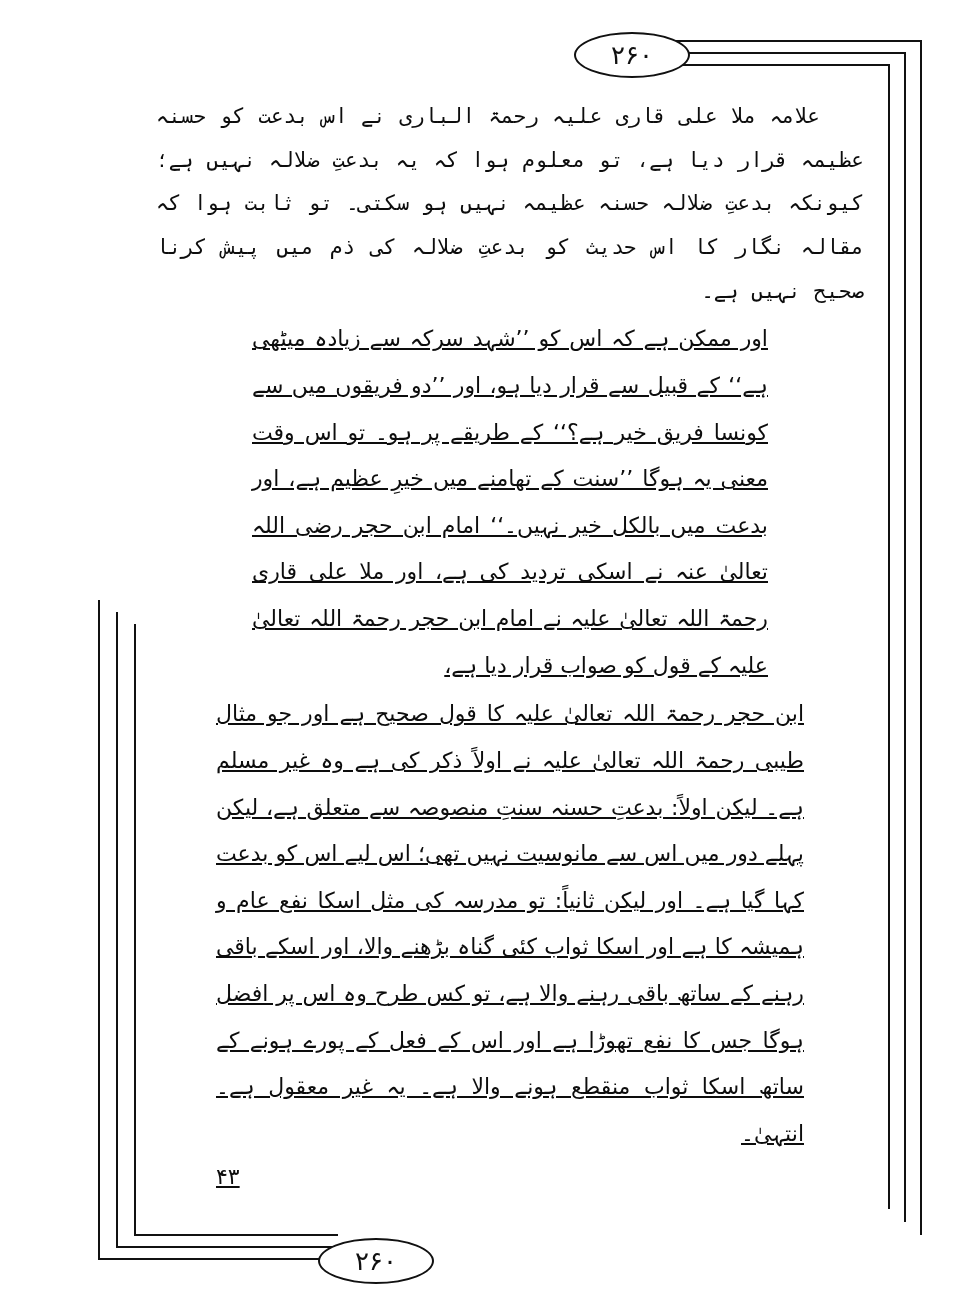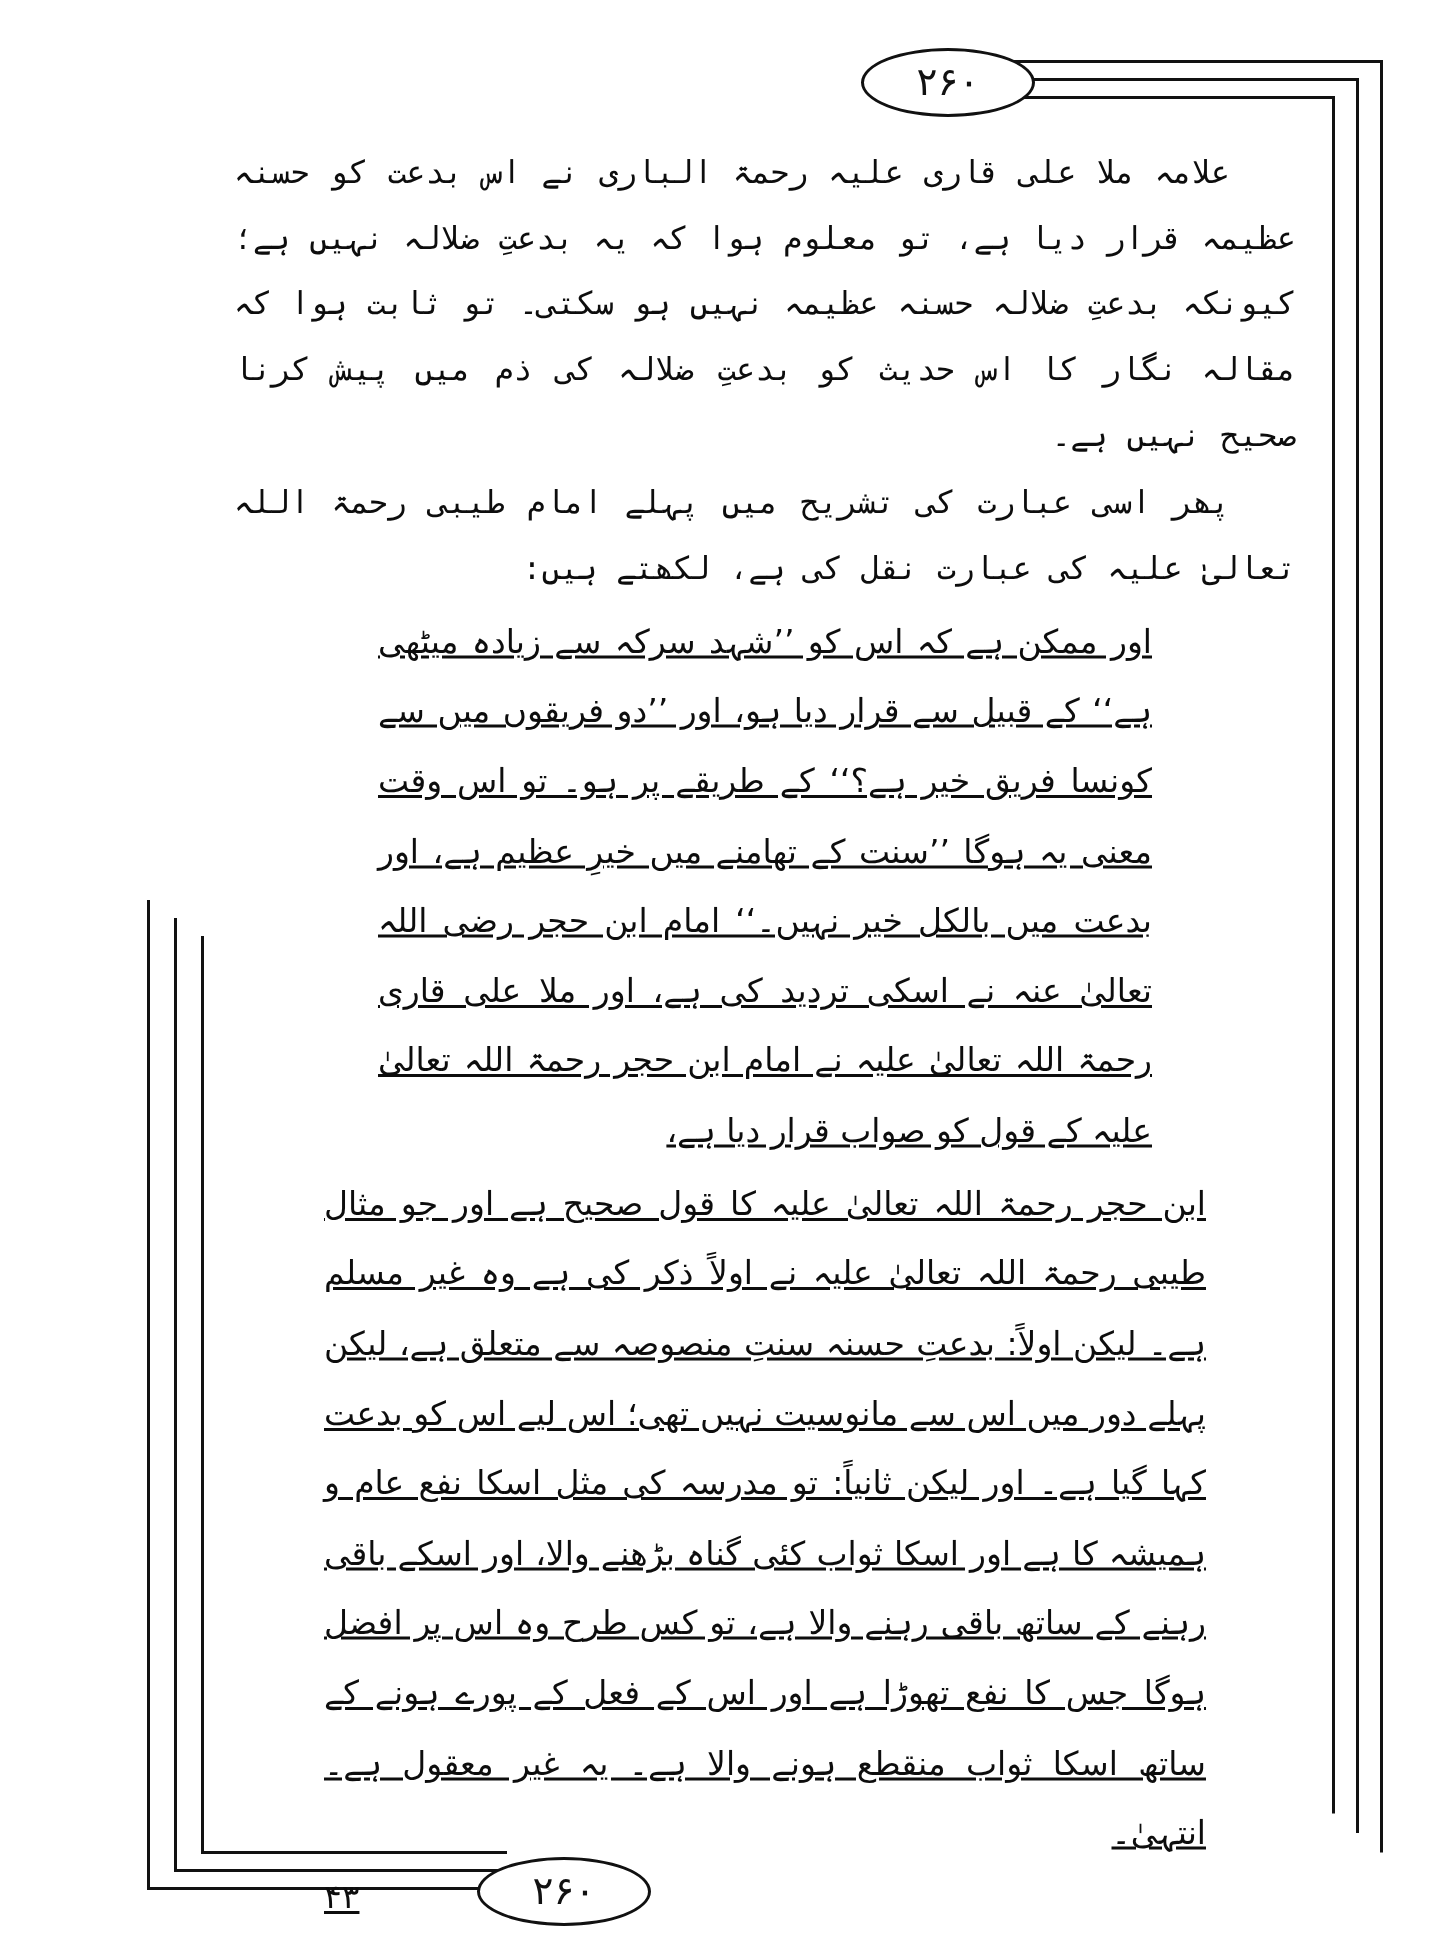--- a/index.html
+++ b/index.html
@@ -126,21 +126,20 @@
   <div class="frame-line bl-h3"></div>
 
   <div class="page-bubble top">۲۶۰</div>
 
   <div class="page-bubble bottom">۲۶۰</div>
 
   <div class="content">
 
     <p class="para indent-first">علامہ ملا علی قاری علیہ رحمۃ الباری نے اس بدعت کو حسنہ عظیمہ قرار دیا ہے، تو معلوم ہوا کہ یہ بدعتِ ضلالہ نہیں ہے؛ کیونکہ بدعتِ ضلالہ حسنہ عظیمہ نہیں ہو سکتی۔ تو ثابت ہوا کہ مقالہ نگار کا اس حدیث کو بدعتِ ضلالہ کی ذم میں پیش کرنا صحیح نہیں ہے۔</p>
 
-    <p class="para indent-first">پھر اسی عبارت کی تشریح میں پہلے امام طیبی رحمۃ اللہ تعالیٰ علیہ کی عبارت نقل کی ہے، لکھتے ہیں:</p>
 
     <p class="quote">اور ممکن ہے کہ اس کو ’’شہد سرکہ سے زیادہ میٹھی ہے‘‘ کے قبیل سے قرار دیا ہو، اور ’’دو فریقوں میں سے کونسا فریق خیر ہے؟‘‘ کے طریقے پر ہو۔ تو اس وقت معنی یہ ہوگا ’’سنت کے تھامنے میں خیرِ عظیم ہے، اور بدعت میں بالکل خیر نہیں۔‘‘ امام ابن حجر رضی اللہ تعالیٰ عنہ نے اسکی تردید کی ہے، اور ملا علی قاری رحمۃ اللہ تعالیٰ علیہ نے امام ابن حجر رحمۃ اللہ تعالیٰ علیہ کے قول کو صواب قرار دیا ہے،</p>
 
 
     <p class="quote wide">ابن حجر رحمۃ اللہ تعالیٰ علیہ کا قول صحیح ہے اور جو مثال طیبی رحمۃ اللہ تعالیٰ علیہ نے اولاً ذکر کی ہے وہ غیر مسلم ہے۔ لیکن اولاً: بدعتِ حسنہ سنتِ منصوصہ سے متعلق ہے، لیکن پہلے دور میں اس سے مانوسیت نہیں تھی؛ اس لیے اس کو بدعت کہا گیا ہے۔ اور لیکن ثانیاً: تو مدرسہ کی مثل اسکا نفع عام و ہمیشہ کا ہے اور اسکا ثواب کئی گناہ بڑھنے والا، اور اسکے باقی رہنے کے ساتھ باقی رہنے والا ہے، تو کس طرح وہ اس پر افضل ہوگا جس کا نفع تھوڑا ہے اور اس کے فعل کے پورے ہونے کے ساتھ اسکا ثواب منقطع ہونے والا ہے۔ یہ غیر معقول ہے۔ انتہیٰ۔</p>
 
 
     <p class="quote wide tail-right" style="margin-top:-6px;">۴۳</p>
 
 

